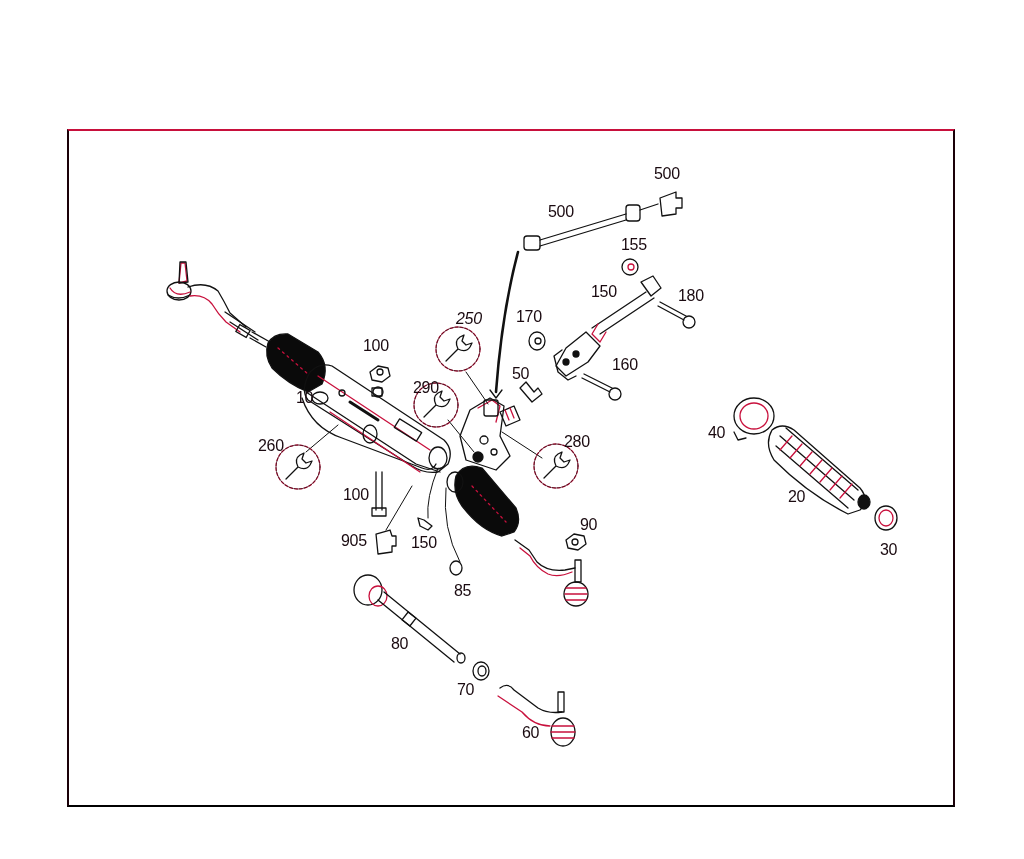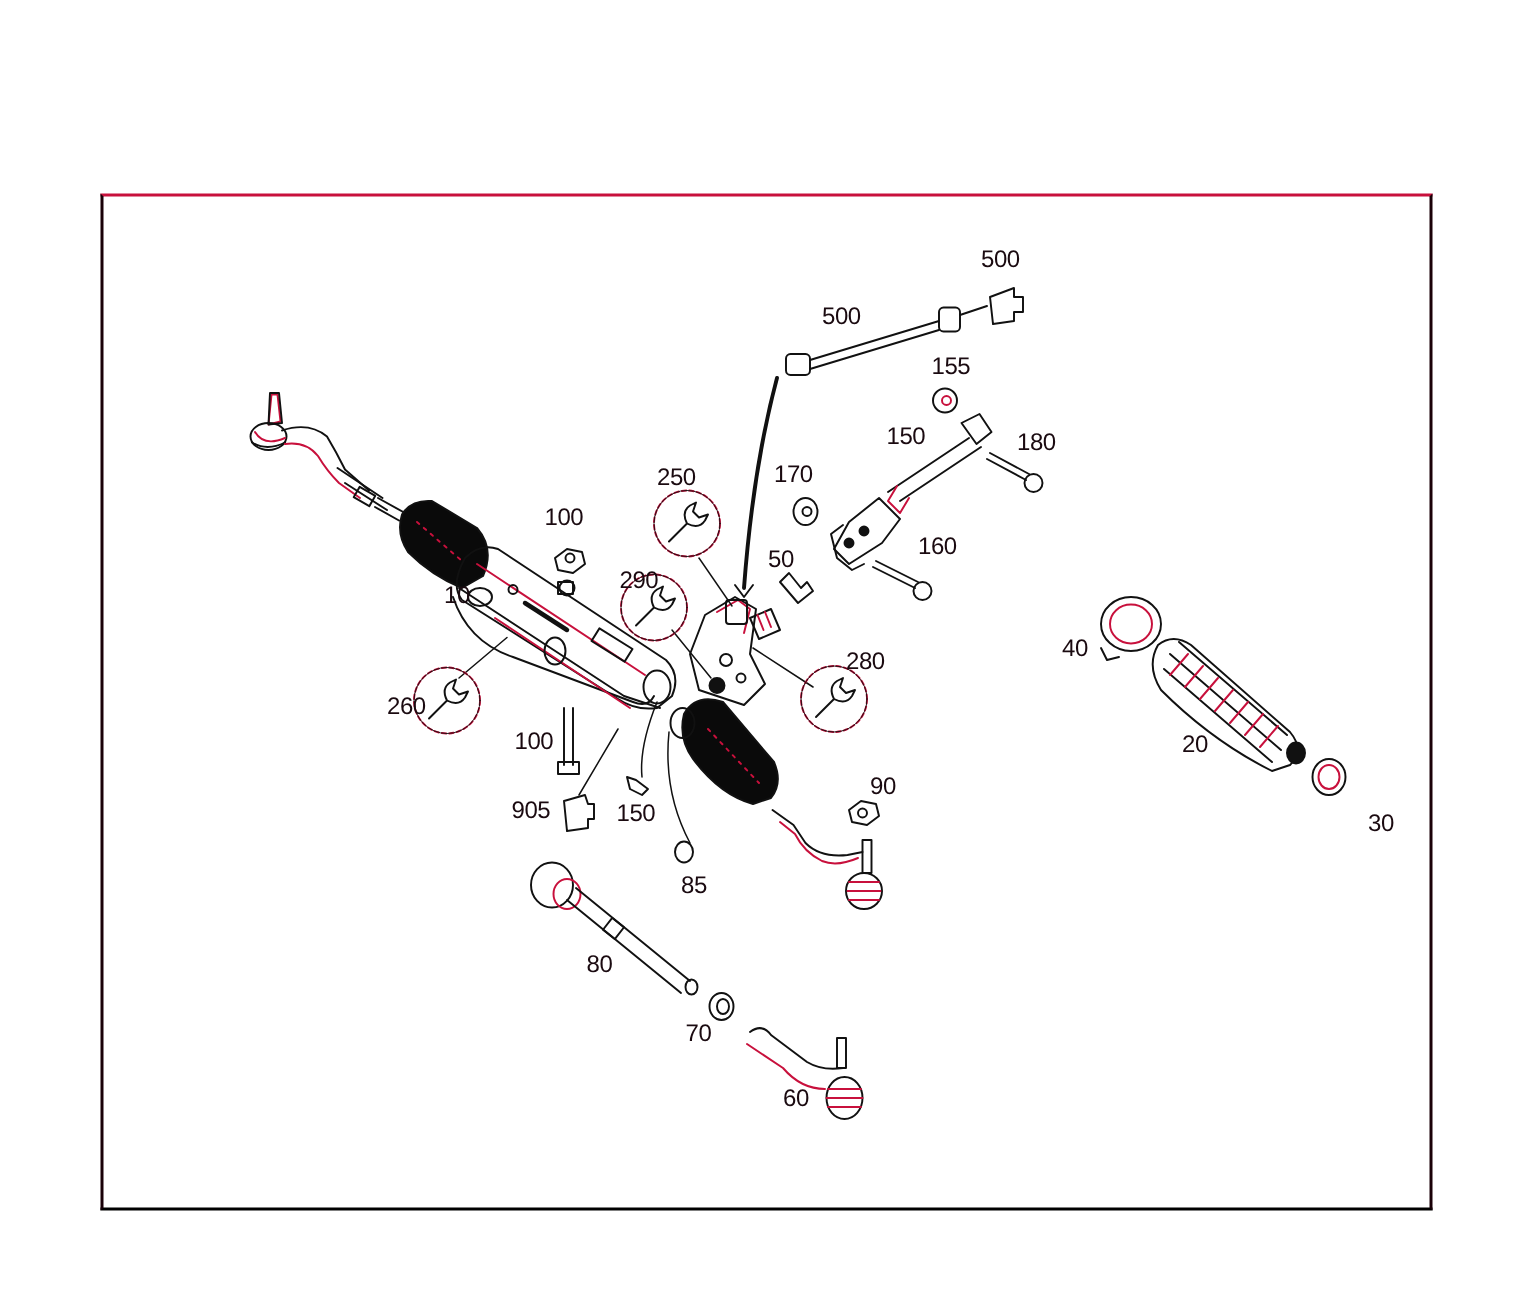--- a/index.html
+++ b/index.html
@@ -222,36 +222,36 @@
       <circle r="22" stroke="#c8103c" stroke-dasharray="3 2"></circle>
       <circle r="22" stroke="#111" stroke-width="0.6"></circle>
       <path d="M-12 12 l12 -12 q-4 -8 2 -12 l4 -2 l-2 6 l4 4 l6 -2 l-2 4 q-4 6 -12 2 l-12 12 z"></path>
     </g>
   </g>
 </svg>
 
 <div id="labels">
     <div class="lbl" style="left: 280px; top: 390px; margin-left: 16px;">10</div>
     <div class="lbl" style="left: 788px; top: 489px;">20</div>
-    <div class="lbl" style="left: 912px; top: 542px;">30</div>
+    <div class="lbl" style="left: 880px; top: 542px;">30</div>
     <div class="lbl" style="left: 708px; top: 425px;">40</div>
     <div class="lbl" style="left: 512px; top: 366px;">50</div>
     <div class="lbl" style="left: 522px; top: 725px;">60</div>
     <div class="lbl" style="left: 457px; top: 682px;">70</div>
     <div class="lbl" style="left: 391px; top: 636px;">80</div>
     <div class="lbl" style="left: 454px; top: 583px;">85</div>
     <div class="lbl" style="left: 580px; top: 517px;">90</div>
     <div class="lbl" style="left: 343px; top: 487px;">100</div>
     <div class="lbl" style="left: 363px; top: 338px;">100</div>
     <div class="lbl" style="left: 591px; top: 284px;">150</div>
     <div class="lbl" style="left: 621px; top: 237px;">155</div>
     <div class="lbl" style="left: 612px; top: 357px;">160</div>
     <div class="lbl" style="left: 516px; top: 309px;">170</div>
     <div class="lbl" style="left: 678px; top: 288px;">180</div>
-    <div class="lbl" style="left: 438px; top: 311px;">250</div>
-    <div class="lbl" style="left: 258px; top: 464px;">260</div>
+    <div class="lbl" style="left: 456px; top: 311px; font-style: italic;">250</div>
+    <div class="lbl" style="left: 258px; top: 438px;">260</div>
     <div class="lbl" style="left: 564px; top: 434px;">280</div>
     <div class="lbl" style="left: 413px; top: 380px;">290</div>
     <div class="lbl" style="left: 411px; top: 535px;">150</div>
     <div class="lbl" style="left: 548px; top: 204px;">500</div>
     <div class="lbl" style="left: 654px; top: 166px;">500</div>
     <div class="lbl" style="left: 341px; top: 533px;">905</div>
   </div>
 
 </body></html>

